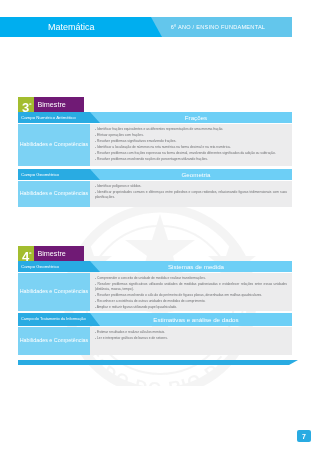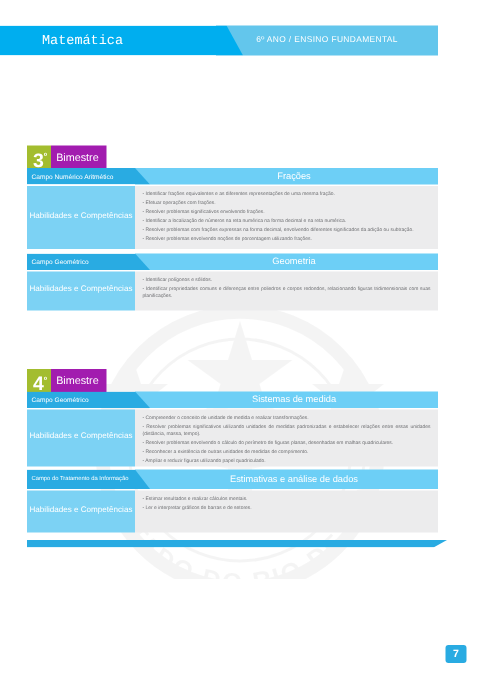--- a/index.html
+++ b/index.html
@@ -11,28 +11,28 @@
   .watermark svg{width:100%;height:100%;display:block;}
 
   
   .header{position:absolute;left:0;top:17px;width:292px;height:20px;}
   .hdr-right{position:absolute;left:144px;top:0;width:148px;height:20px;background:#63C6EC;
              display:flex;align-items:center;justify-content:center;}
   .hdr-right span{color:#fff;font-size:5.6px;letter-spacing:.25px;}
   .hdr-left{position:absolute;left:0;top:0;width:162px;height:20px;background:#00AEEF;
             clip-path:polygon(0 0,151px 0,162px 100%,0 100%);
             display:flex;align-items:center;}
-  .hdr-left span{color:#fff;font-size:9px;margin-left:28px;font-family:Liberation Mono, monospace;}
+  .hdr-left span{color:#fff;font-size:9px;margin-left:48px;}
 
   
   .bim{position:absolute;left:18px;height:16px;display:flex;align-items:stretch;}
   .bim .num{background:#A3BD2F;color:#fff;font-size:13px;font-weight:bold;line-height:16px;
             padding:0 3px 0 4px;letter-spacing:0;}
   .bim .num sup{font-size:6px;vertical-align:super;font-weight:bold;}
-  .bim .word{background:#a21caf;color:#fff;font-size:7.2px;line-height:16px;padding:0 5px 0 3px;}
+  .bim .word{background:#701a75;color:#fff;font-size:7.2px;line-height:16px;padding:0 18px 0 3px;}
 
   
   .block{position:absolute;left:18px;width:274px;}
   .titlerow{position:relative;height:11px;}
   .cat{position:absolute;left:0;top:0;height:11px;width:82px;background:#29ABE2;
        clip-path:polygon(0 0,72px 0,82px 100%,0 100%);
        display:flex;align-items:center;}
   .cat span{color:#fff;font-size:4.4px;margin-left:3px;line-height:1.15;}
   .cat.two span{font-size:3.9px;}
   .cat.tall{height:13px;clip-path:polygon(0 0,72px 0,82px 100%,0 100%);}

